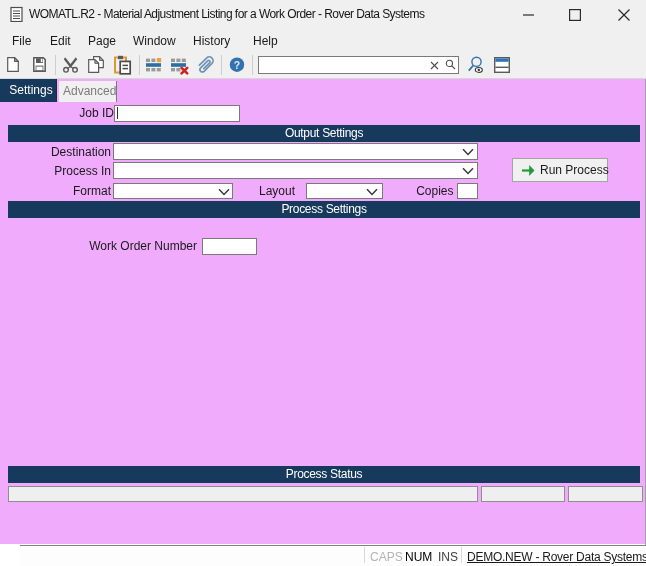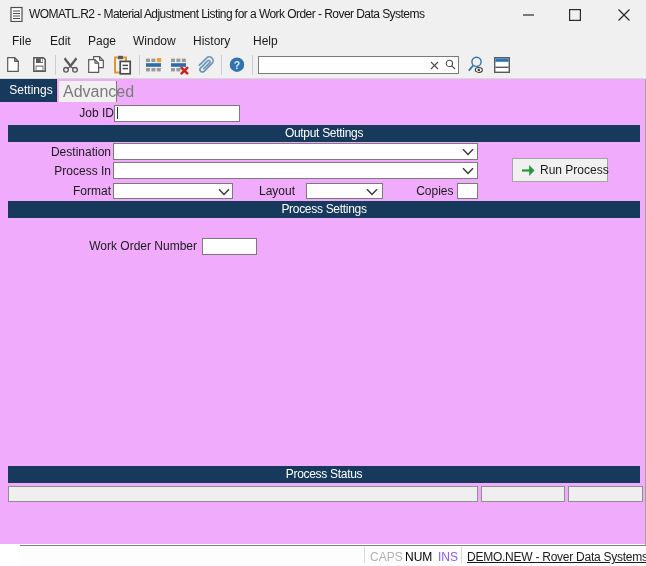--- a/index.html
+++ b/index.html
@@ -18,21 +18,21 @@
 
 
 #toolbar { position:absolute; left:0; top:52px; width:646px; height:27px; background:#f0f0f0; border-bottom:1px solid #d7d7d7; }
 .tsep { position:absolute; top:3px; width:1px; height:20px; background:#cdcdcd; }
 
 
 #content { position:absolute; left:0; top:79px; width:645px; height:465px; background:#f0abfc; }
 
 
 #tab-settings { position:absolute; left:0px; top:0px; width:57px; height:23px; background:#17395b; color:#fff; font-size:12px; text-align:center; line-height:23px; border-right:1px solid #1e2c3a; padding-left:6px; }
-#tab-advanced { position:absolute; left:59px; top:2px; width:57px; height:21px; background:#f0f0f0; color:#7b7b7b; font-size:16px; text-align:center; line-height:21px; padding-left:4px; }
+#tab-advanced { position:absolute; left:59px; top:2px; width:57px; height:21px; background:#f0f0f0; color:#7b7b7b; font-size:12px; text-align:center; line-height:21px; padding-left:4px; }
 #tab-adv-border { position:absolute; left:116px; top:2px; width:1px; height:21px; background:#7a7a7a; }
 
 .navybar { position:absolute; left:8px; width:632px; height:17px; background:#17395b; color:#ffffff; font-size:12px; letter-spacing:-0.3px; text-align:center; line-height:17px; }
 
 .lbl { position:absolute; font-size:12px; color:#1a1a1a; white-space:nowrap; }
 .inp { position:absolute; background:#fff; border:1px solid #7a7a7a; }
 .combo { position:absolute; background:#fff; border:1px solid #7a7a7a; }
 .chev { position:absolute; }
 
 #runbtn { position:absolute; left:512px; top:79px; width:96px; height:24px; background:#f0f0f0; border:1px solid #a3a3a3; font-size:12px; color:#1a1a1a; }
@@ -237,21 +237,21 @@
 
     <div class="pbox" style="left:8px; width:470px;"></div>
     <div class="pbox" style="left:481px; width:84px;"></div>
     <div class="pbox" style="left:568px; width:75px;"></div>
   </div>
 
   <div id="statusbar">
     <div class="ssep" style="left:344px;"></div>
     <div class="stext" style="left:350px; color:#b4b4b4;">CAPS</div>
     <div class="stext" style="left:385px; color:#000;">NUM</div>
-    <div class="stext" style="left:418px; color:#8b5cf6;">INS</div>
+    <div class="stext" style="left:418px; color:#404040;">INS</div>
     <div class="ssep" style="left:441px;"></div>
     <div class="stext" style="left:447px; color:#1a1a1a; letter-spacing:-0.25px;text-decoration:underline;">DEMO.NEW - Rover Data Systems</div>
     <svg class="abs" style="left:633px; top:6px;" width="12" height="12" viewBox="0 0 12 12">
       <g fill="#9a9a9a">
         <rect x="8" y="0" width="2" height="2"></rect>
         <rect x="4" y="4" width="2" height="2"></rect>
           <rect x="8" y="4" width="2" height="2"></rect>
         <rect x="0" y="8" width="2" height="2"></rect>
           <rect x="4" y="8" width="2" height="2"></rect>
           <rect x="8" y="8" width="2" height="2"></rect>

